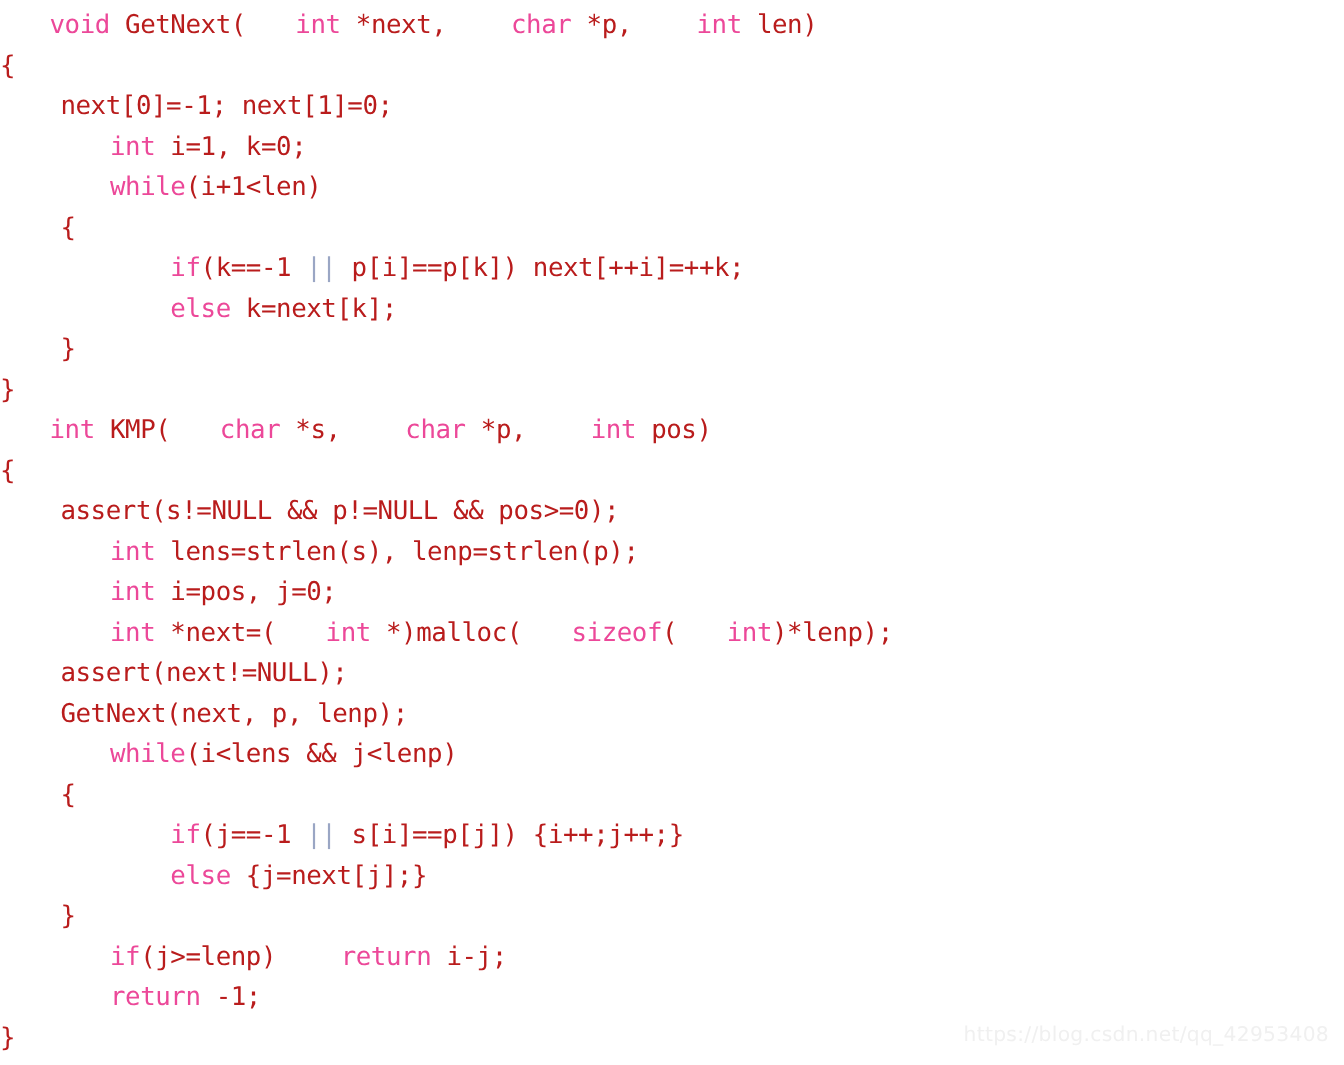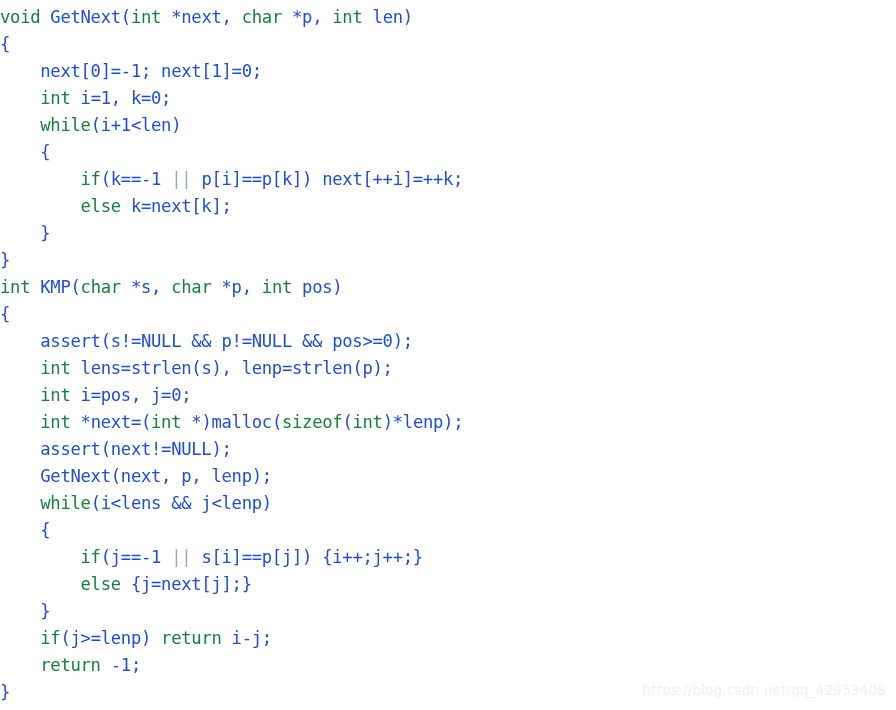--- a/index.html
+++ b/index.html
@@ -35,23 +35,23 @@
     letter-spacing: -0.28px;
     white-space: pre;
     color: #000000;
     -webkit-font-smoothing: antialiased;
   }
   .ln {
     display: block;
     height: 27px;
     white-space: pre;
   }
-  .kw   { color: #15803d; }
+  .kw   { color: #ec4899; padding-left: 33px; }
   .op   { color: #9aa6c4; }
-  .pl   { color: #1d4ed8; margin-top: 20px; }
+  .pl   { color: #b91c1c; margin-top: 20px; }
 
   #watermark {
     position: absolute;
     right: 10px;
     bottom: 12px;
     font-family: "DejaVu Sans", "Liberation Sans", sans-serif;
     font-size: 13.5px;
     line-height: 16px;
     color: #f0f0f0;
     letter-spacing: 0.2px;

